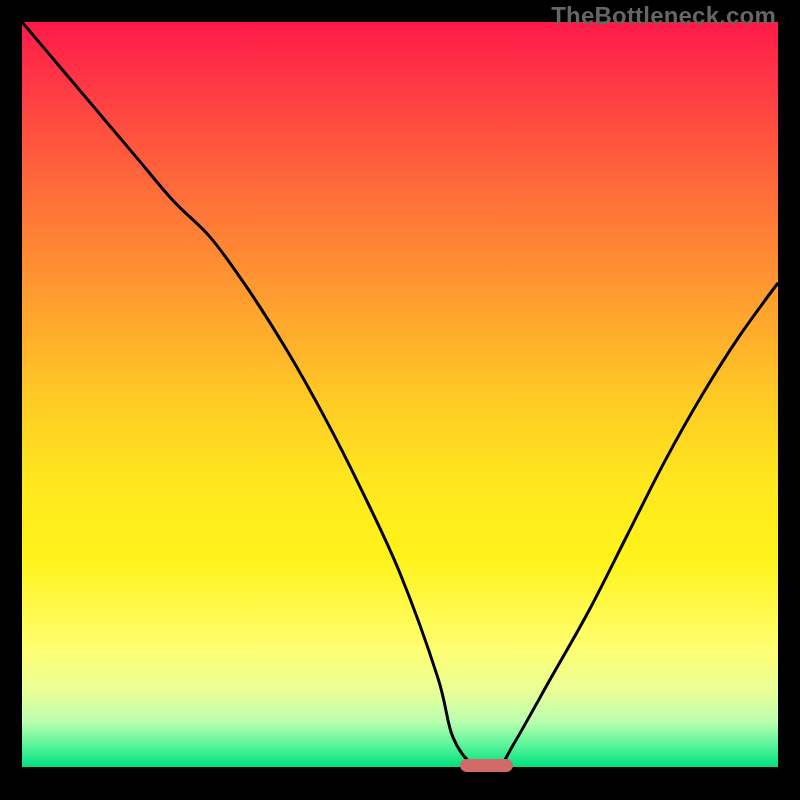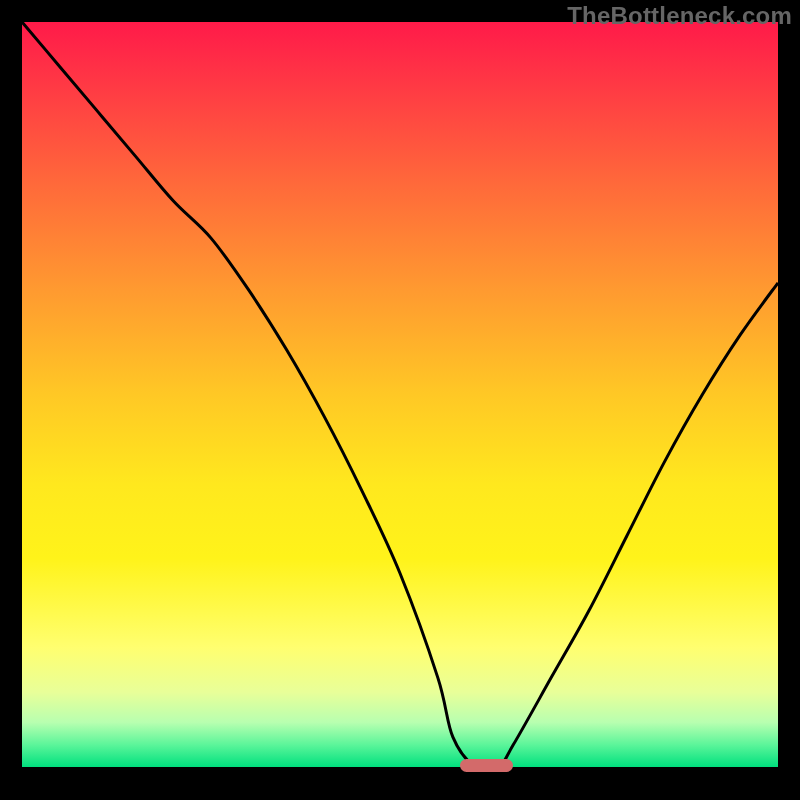--- a/index.html
+++ b/index.html
@@ -6,21 +6,21 @@
   html, body { width: 800px; height: 800px; overflow: hidden; }
   .frame {
     position: relative;
     width: 800px;
     height: 800px;
     background: #000;
   }
   .watermark {
     position: absolute;
     top: 2px;
-    right: 8px;
+    right: 24px;
     font-family: Arial, Helvetica, sans-serif;
     font-size: 24px;
     font-weight: 600;
     color: #666;
     letter-spacing: 0.2px;
     z-index: 3;
   }
   .plot {
     position: absolute;
     left: 22px;

